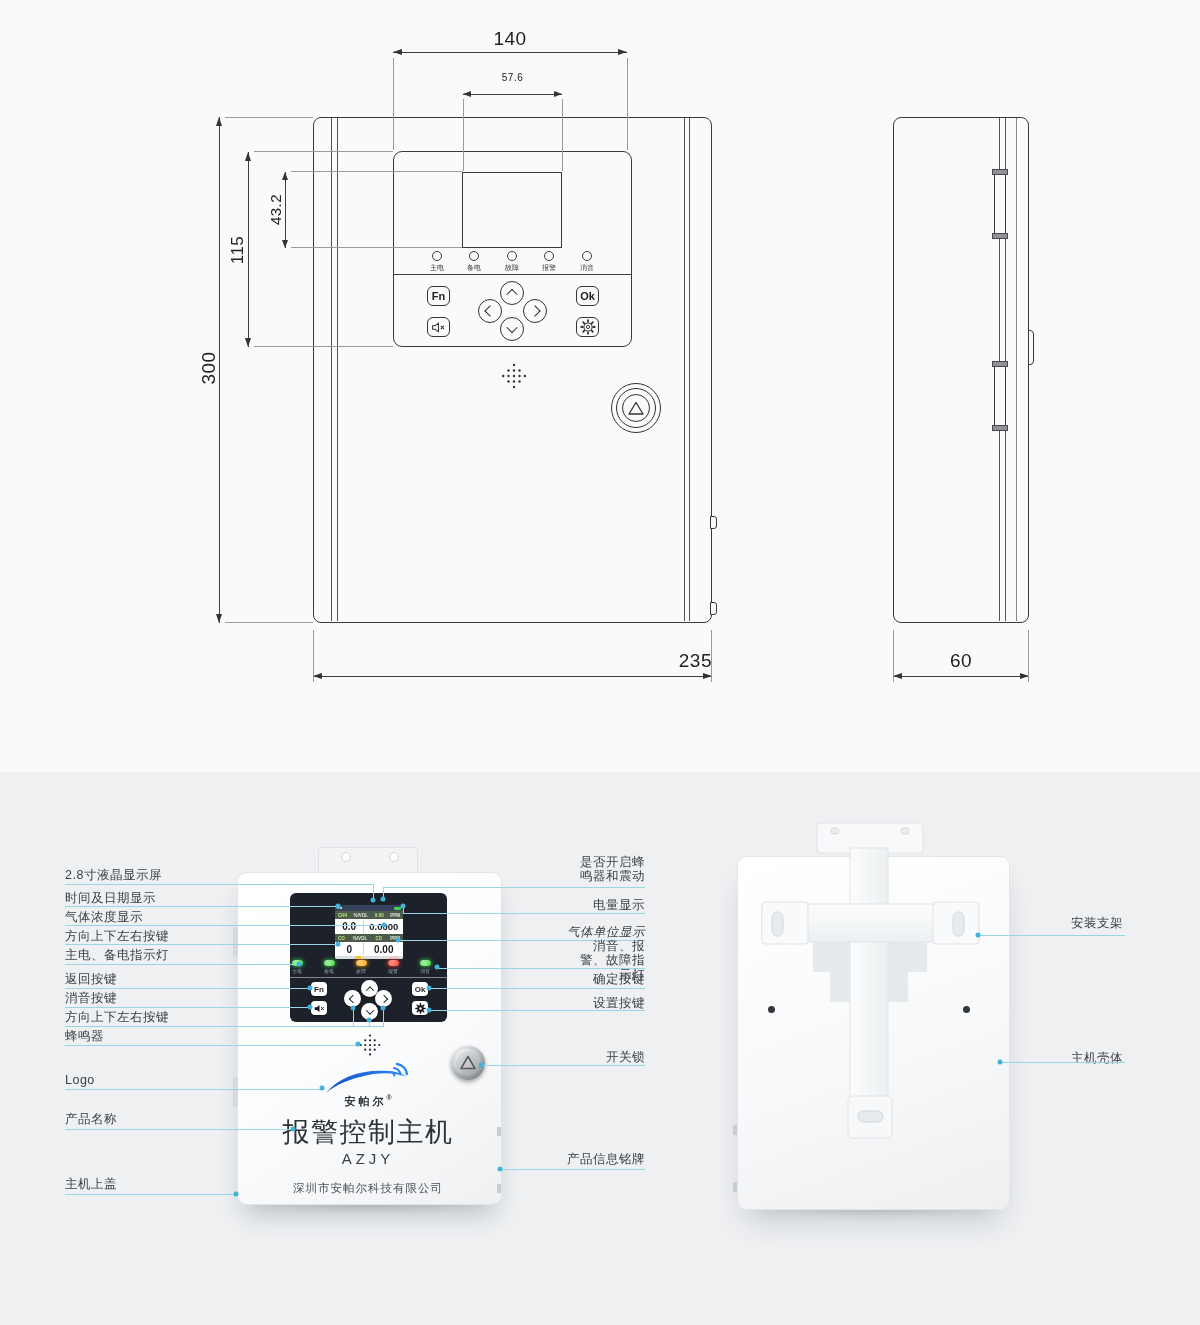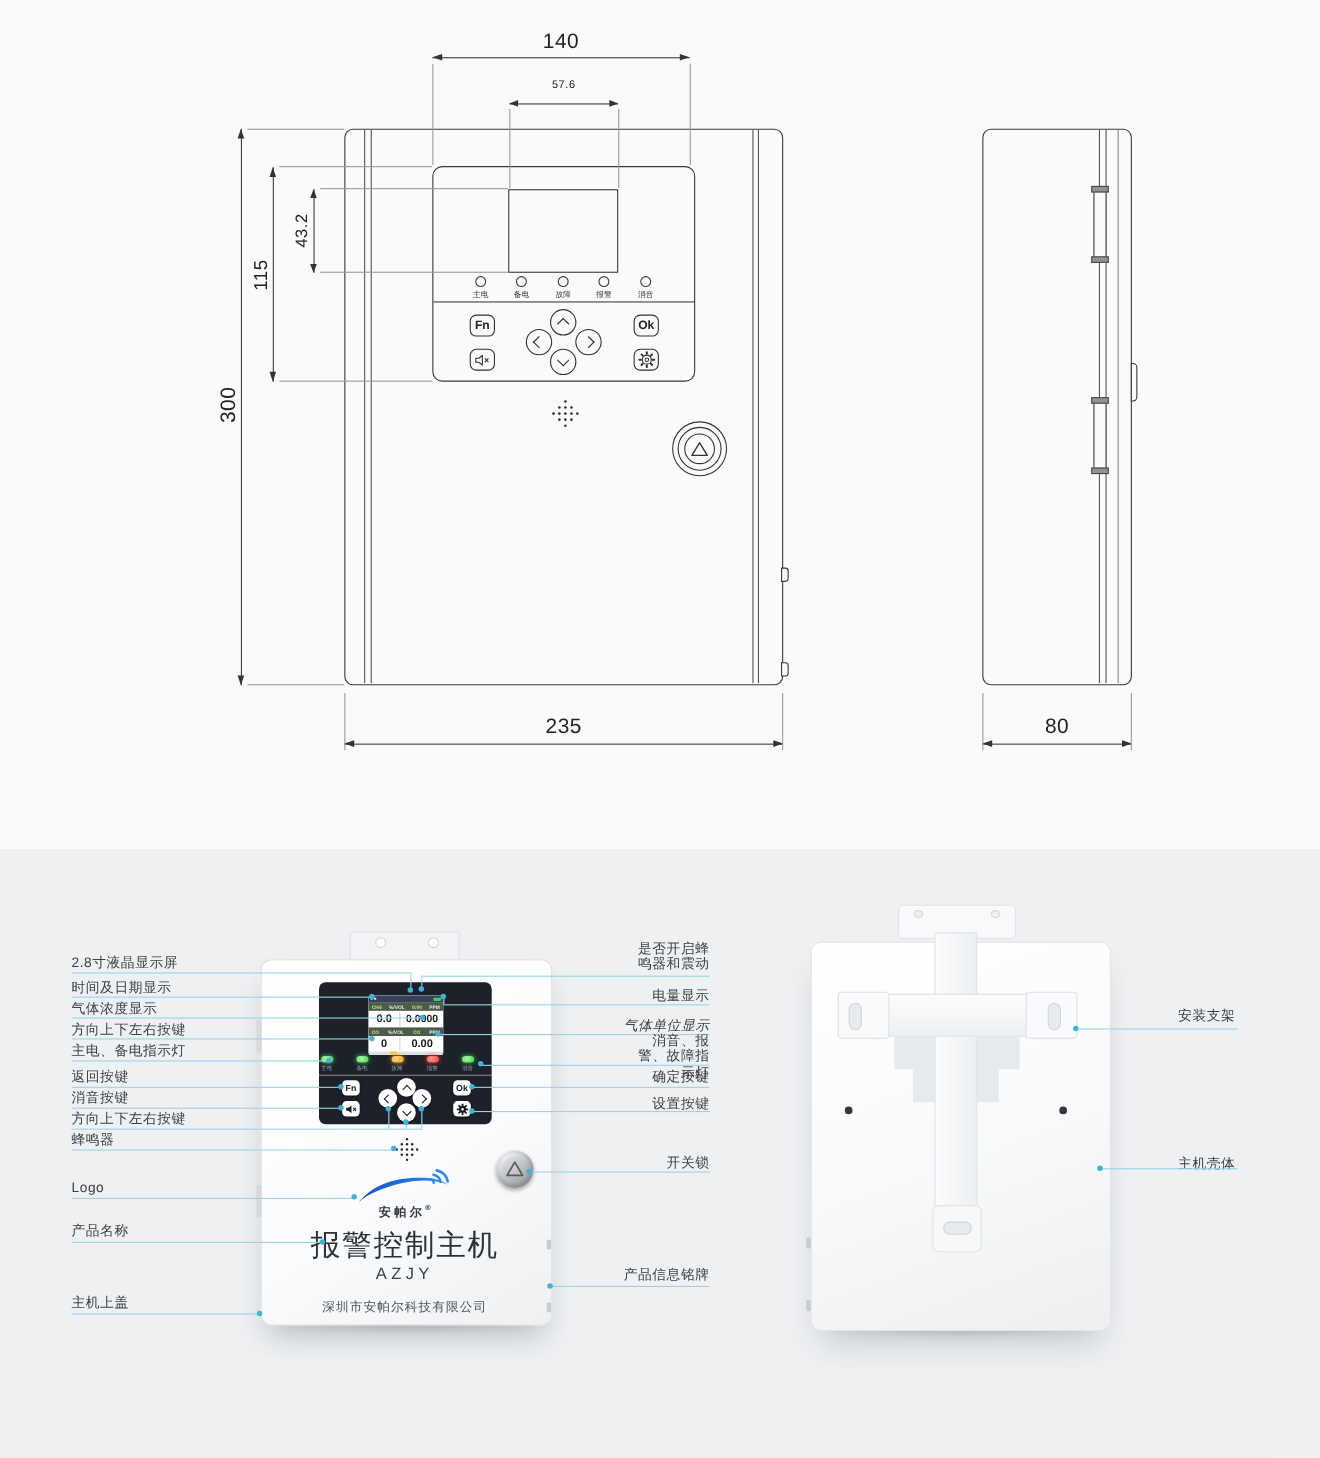--- a/index.html
+++ b/index.html
@@ -203,28 +203,28 @@
   <div class="ext" style="left:254px;top:151px;width:139px;height:1px;"></div>
   <div class="ext" style="left:254px;top:346px;width:139px;height:1px;"></div>
 
   <div class="dimtxt rot" style="left:249px;top:201px;width:52px;font-size:15px;">43.2</div>
   <div class="ln" style="left:285px;top:172px;width:1px;height:76px;"></div>
   <div class="ar ar-u" style="left:281.5px;top:172px;border-bottom-width:8px;"></div>
   <div class="ar ar-d" style="left:281.5px;top:240px;border-top-width:8px;"></div>
   <div class="ext" style="left:291px;top:171px;width:171px;height:1px;"></div>
   <div class="ext" style="left:291px;top:247px;width:171px;height:1px;"></div>
 
-  <div class="dimtxt" style="left:313px;top:650px;width:399px;">235</div>
+  <div class="dimtxt" style="left:313px;top:650px;width:399px;text-align:right;">235</div>
   <div class="ln" style="left:313px;top:676px;width:399px;height:1px;"></div>
   <div class="ar ar-l" style="left:313px;top:672.5px;"></div>
   <div class="ar ar-r" style="left:703px;top:672.5px;"></div>
   <div class="ext" style="left:313px;top:630px;width:1px;height:52px;"></div>
   <div class="ext" style="left:711px;top:630px;width:1px;height:52px;"></div>
 
-  <div class="dimtxt" style="left:893px;top:650px;width:136px;">80</div>
+  <div class="dimtxt" style="left:893px;top:650px;width:136px;">60</div>
   <div class="ln" style="left:893px;top:676px;width:136px;height:1px;"></div>
   <div class="ar ar-l" style="left:893px;top:672.5px;"></div>
   <div class="ar ar-r" style="left:1020px;top:672.5px;"></div>
   <div class="ext" style="left:893px;top:630px;width:1px;height:52px;"></div>
   <div class="ext" style="left:1028px;top:630px;width:1px;height:52px;"></div>
 
   <div class="floorshadow" style="left:250px;top:1196px;width:240px;"></div>
   <div class="abs" style="left:318px;top:847px;width:100px;height:27px;background:#f2f3f5;border:1px solid #e0e2e5;border-radius:3px;box-sizing:border-box;">
     <div style="position:absolute;left:22px;top:4px;width:8px;height:8px;border-radius:50%;background:#fff;border:1px solid #d2d5d8;"></div>
     <div style="position:absolute;left:70px;top:4px;width:8px;height:8px;border-radius:50%;background:#fff;border:1px solid #d2d5d8;"></div>

